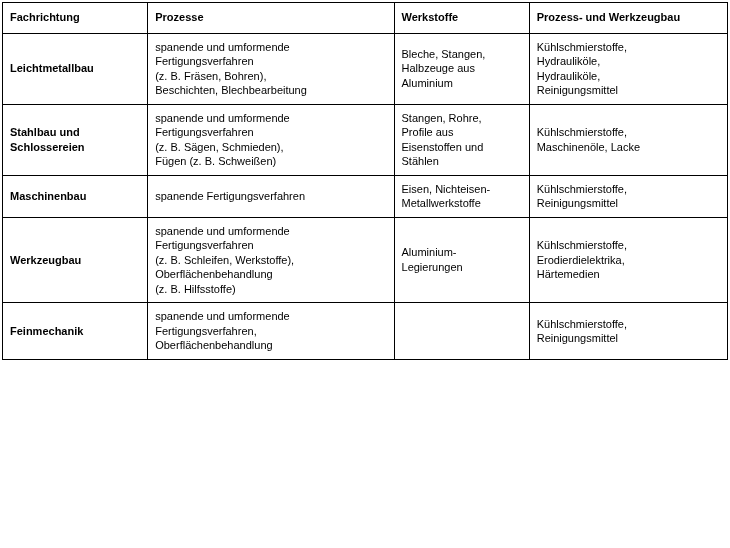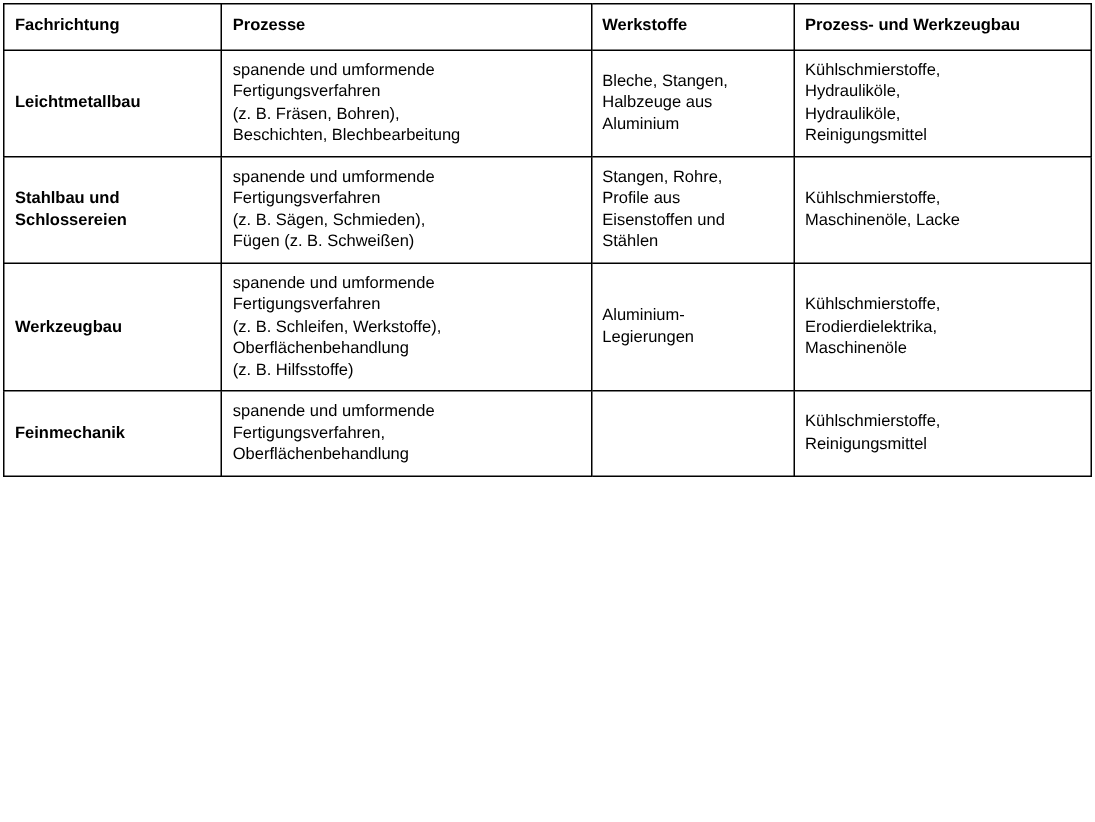--- a/index.html
+++ b/index.html
@@ -103,36 +103,52 @@
             <span class="cell-line">Eisenstoffen und</span>
             <span class="cell-line">Stählen</span>
           </td>
         <td>
             <span class="cell-line">Kühlschmierstoffe,</span>
             <span class="cell-line">Maschinenöle, Lacke</span>
           </td>
       </tr>
       <tr>
         <td class="rowhead">
+            <span class="cell-line">Maschinenbau</span>
+          </td>
+        <td>
+            <span class="cell-line">spanende Fertigungsverfahren</span>
+          </td>
+        <td>
+            <span class="cell-line">Eisen, Nichteisen-</span>
+            <span class="cell-line">Metallwerkstoffe</span>
+          </td>
+        <td>
+            <span class="cell-line">Kühlschmierstoffe,</span>
+            <span class="cell-line">Reinigungsmittel</span>
+          </td>
+      </tr>
+      <tr>
+        <td class="rowhead">
             <span class="cell-line">Werkzeugbau</span>
           </td>
         <td>
             <span class="cell-line">spanende und umformende Fertigungsverfahren</span>
             <span class="cell-line">(z. B. Schleifen, Werkstoffe),</span>
             <span class="cell-line">Oberflächenbehandlung</span>
             <span class="cell-line">(z. B. Hilfsstoffe)</span>
           </td>
         <td>
             <span class="cell-line">Aluminium-</span>
             <span class="cell-line">Legierungen</span>
           </td>
         <td>
             <span class="cell-line">Kühlschmierstoffe,</span>
             <span class="cell-line">Erodierdielektrika,</span>
-            <span class="cell-line">Maschinenöle</span>
+            <span class="cell-line">Härtemedien</span>
           </td>
       </tr>
       <tr>
         <td class="rowhead">
             <span class="cell-line">Feinmechanik</span>
           </td>
         <td>
             <span class="cell-line">spanende und umformende Fertigungsverfahren,</span>
             <span class="cell-line">Oberflächenbehandlung</span>
           </td>

